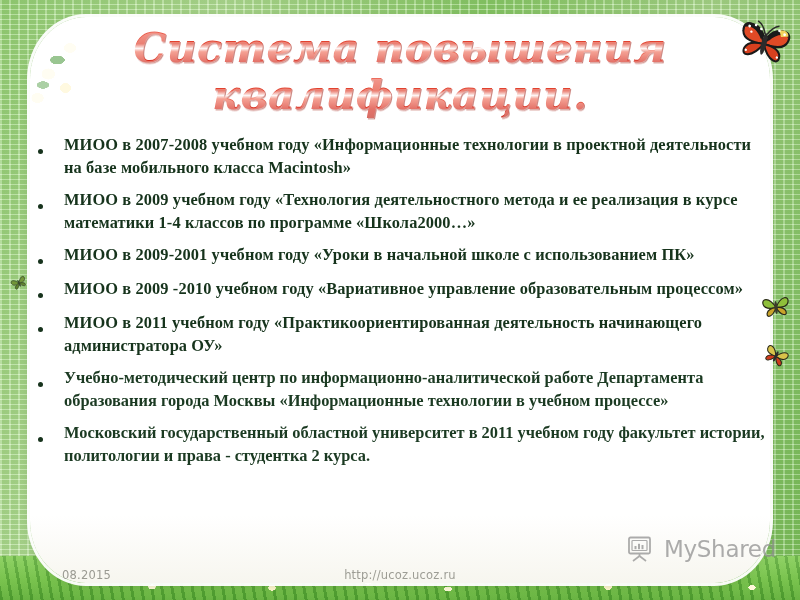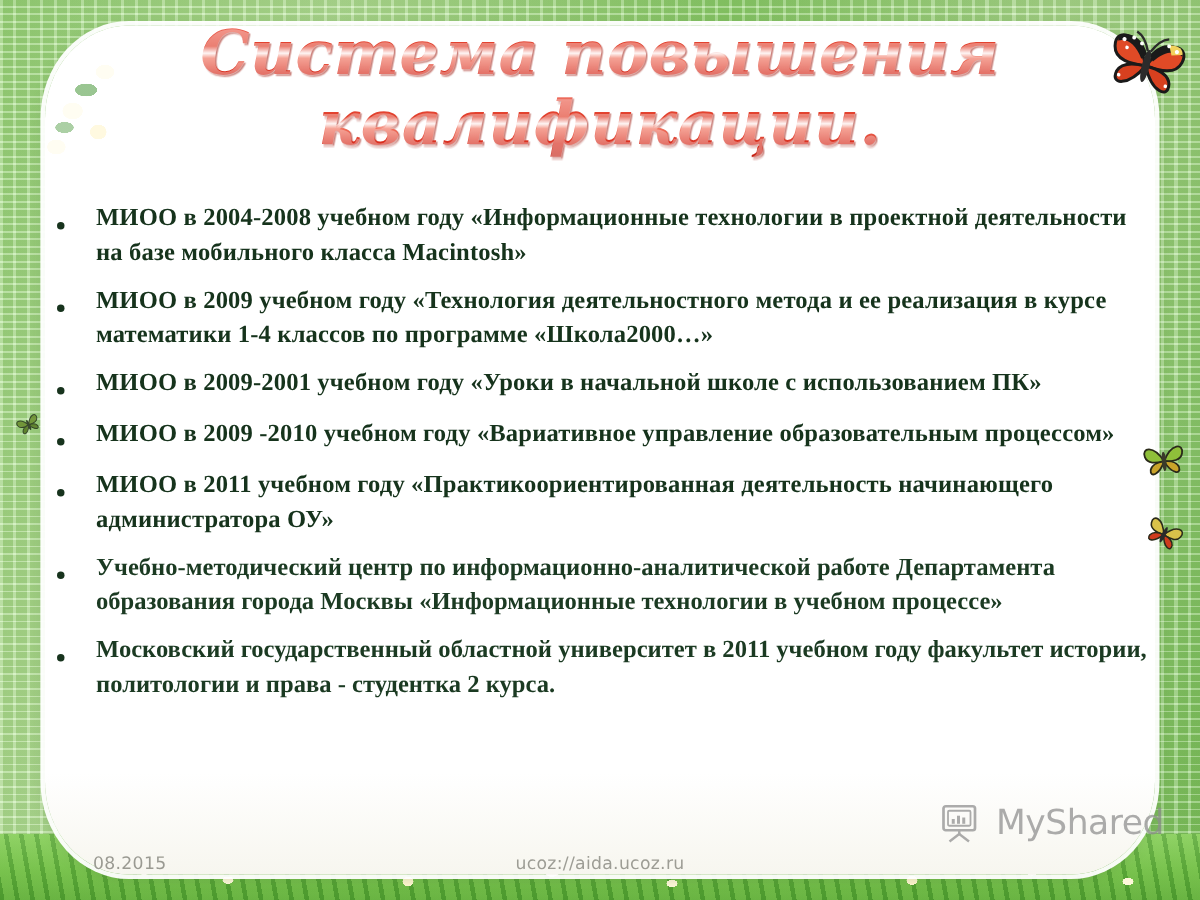--- a/index.html
+++ b/index.html
@@ -56,21 +56,21 @@
   #panel {
     position:absolute; left:30px; top:17px; width:740px; height:566px;
     background:linear-gradient(180deg,#ffffff 0%,#ffffff 88%,#f7f6ef 100%);
     border-radius:56px 56px 56px 56px / 62px 62px 62px 62px;
     box-shadow:0 0 0 3px rgba(255,255,255,.95), 0 2px 9px rgba(80,110,60,.28);
     overflow:hidden;
   }
 
   
   #title-wrap {
-    position:absolute; left:30px; top:4px; width:740px; height:104px;
+    position:absolute; left:30px; top:17px; width:740px; height:104px;
     display:flex; flex-direction:column; align-items:center; justify-content:flex-start;
     padding-top:8px;
   }
   .title-line {
     font-family:"DejaVu Serif", serif;
     font-style:italic; font-weight:bold;
     font-size:41px; line-height:47px;
     letter-spacing:.5px;
     background:linear-gradient(180deg,
       #f5a9a0 0%, #ea5a49 18%, #e03b27 40%,
@@ -177,21 +177,21 @@
 
   <div id="title-wrap">
     <div class="title-line">Система повышения</div>
     <div class="title-line">квалификации.</div>
   </div>
 
   <div id="bullets">
 
     <div class="bullet">
       <span class="dot"><i></i></span>
-      <span class="txt">МИОО в 2004-2008 учебном году «Информационные технологии в проектной деятельности на базе мобильного класса Macintosh»</span>
+      <span class="txt">МИОО в 2007-2008 учебном году «Информационные технологии в проектной деятельности на базе мобильного класса Macintosh»</span>
     </div>
 
     <div class="bullet">
       <span class="dot"><i></i></span>
       <span class="txt">МИОО в 2009 учебном году «Технология деятельностного метода и ее реализация в курсе математики 1-4 классов по программе «Школа2000…»</span>
     </div>
 
     <div class="bullet">
       <span class="dot"><i></i></span>
       <span class="txt">МИОО в 2009-2001 учебном году «Уроки в начальной школе с использованием ПК»</span>
@@ -215,21 +215,21 @@
 
     <div class="bullet light">
       <span class="dot"><i></i></span>
       <span class="txt">Московский государственный областной университет в 2011 учебном году факультет истории, политологии и права - студентка 2 курса.</span>
     </div>
 
 
   </div>
 
   <div id="footer-date">08.2015</div>
-  <div id="footer-url">ucoz://aida.ucoz.ru</div>
+  <div id="footer-url">http://ucoz.ucoz.ru</div>
 
   <div id="myshared">
     <span class="ms-icon">
       <svg viewBox="0 0 30 30" width="30" height="30">
         <rect x="4" y="3.5" width="21" height="16" rx="1.5" fill="none" stroke="#8d8d8d" stroke-width="1.8"></rect>
         <rect x="7" y="6.5" width="15" height="10" rx="0.8" fill="none" stroke="#8d8d8d" stroke-width="1.2"></rect>
         <rect x="9.5" y="12" width="2" height="3.2" fill="#8d8d8d"></rect>
         <rect x="13" y="9.8" width="2" height="5.4" fill="#8d8d8d"></rect>
         <rect x="16.5" y="11" width="2" height="4.2" fill="#8d8d8d"></rect>
         <line x1="14.5" y1="19.5" x2="14.5" y2="22" stroke="#8d8d8d" stroke-width="1.6"></line>

